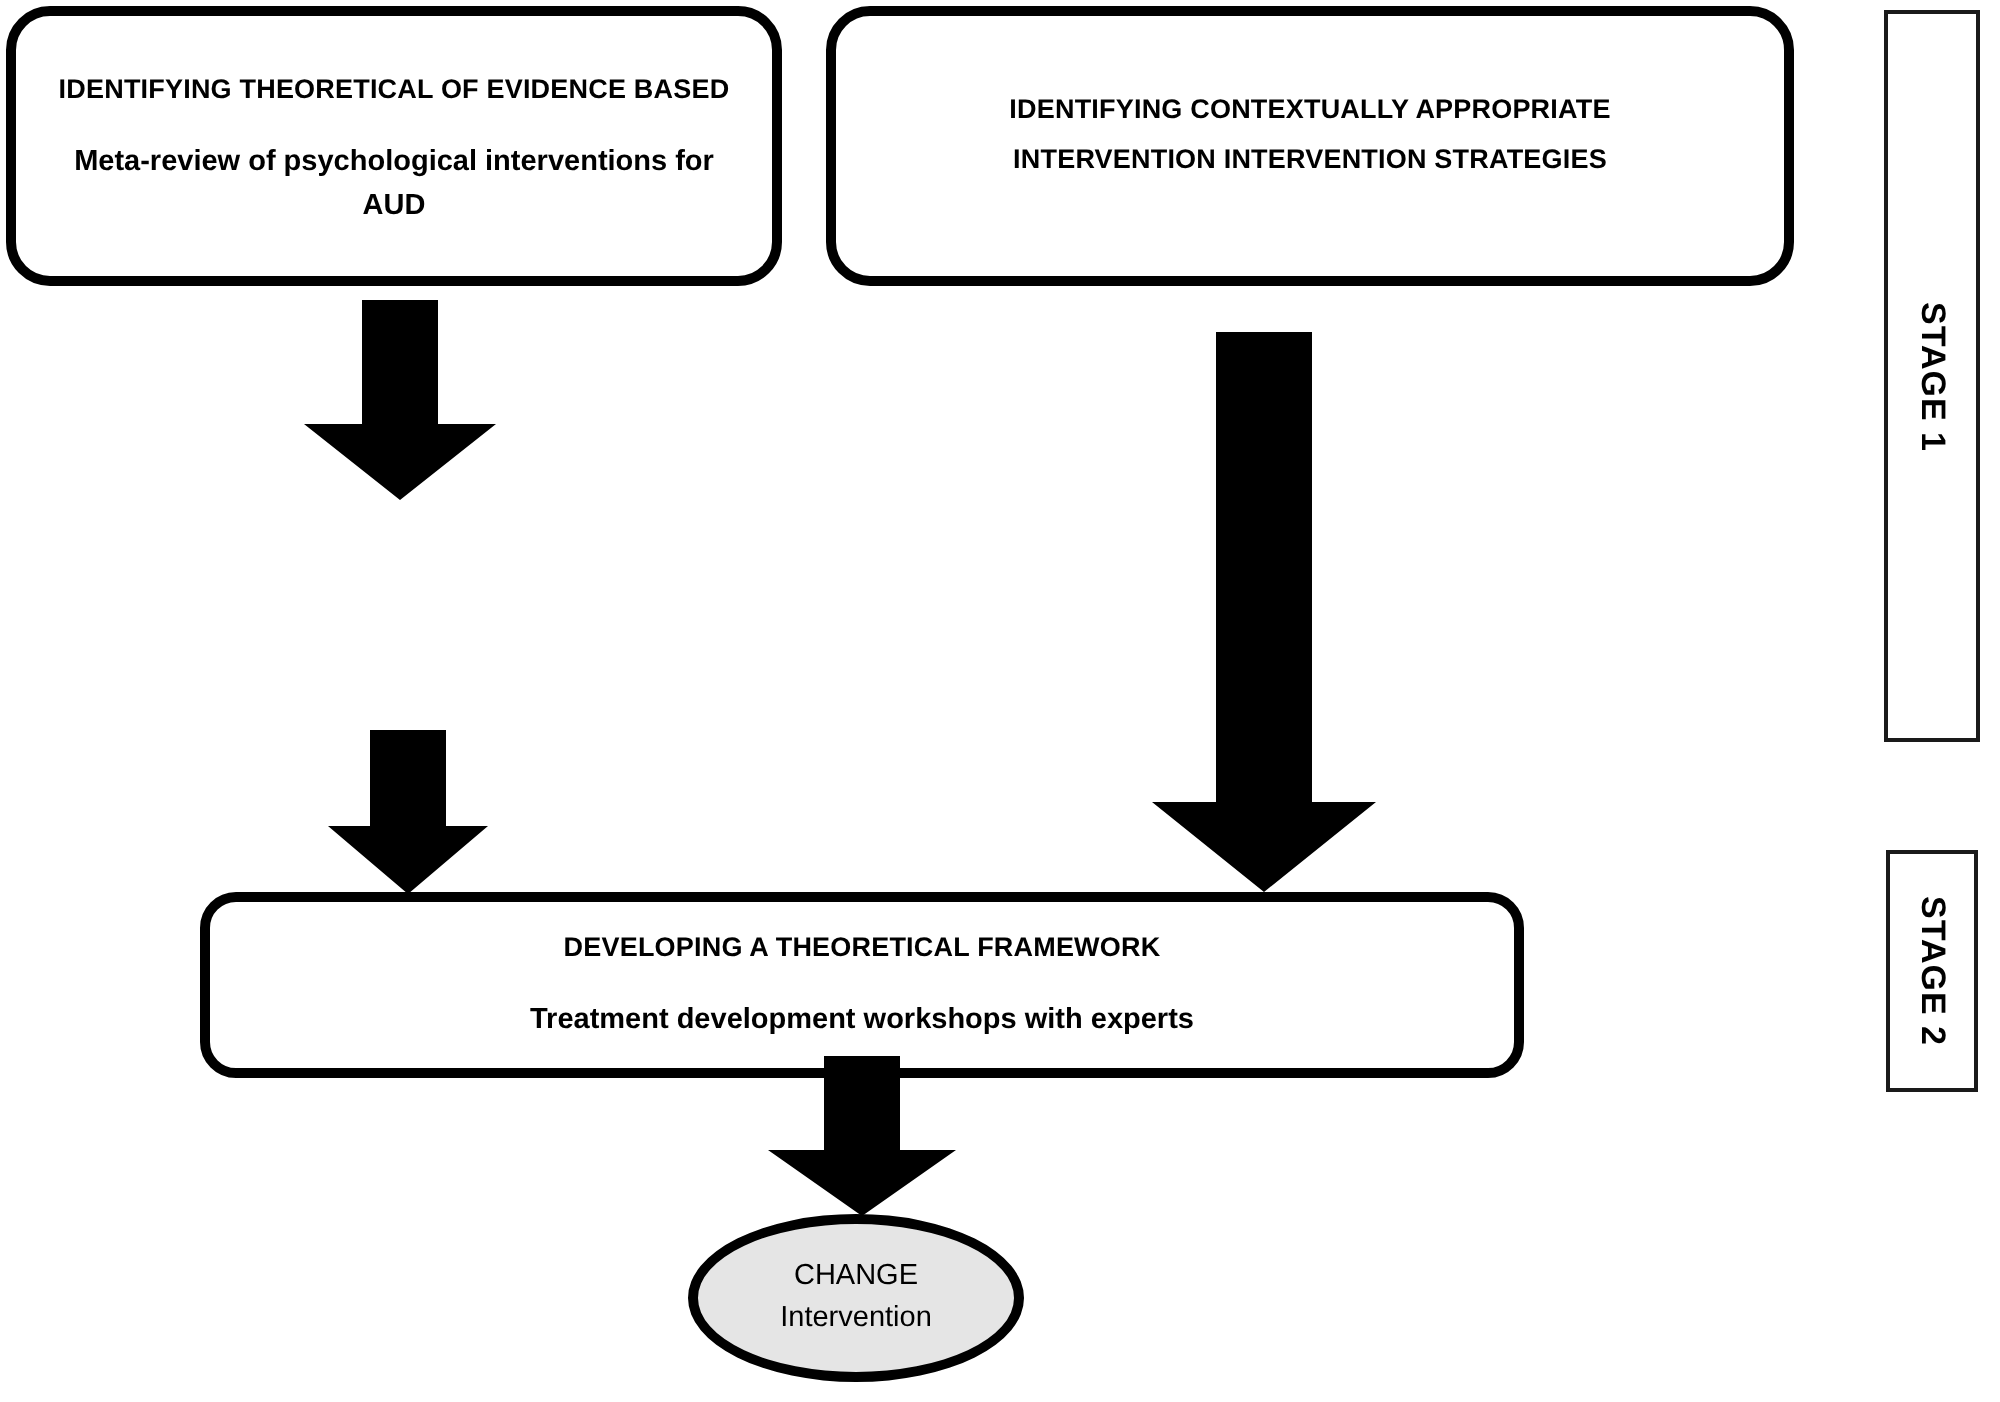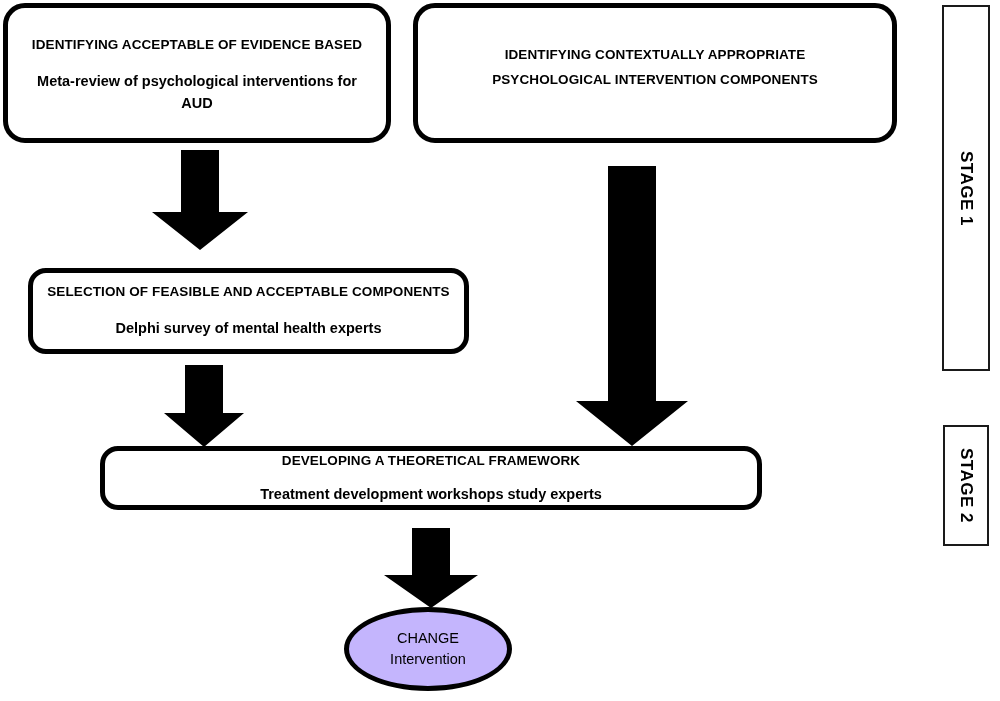--- a/index.html
+++ b/index.html
@@ -41,39 +41,39 @@
   .node .sub {
     font-weight: bold;
     font-size: 14.5px;
     line-height: 1.55;
   }
   .node .gap { height: 14px; }
 
   #node-meta-review   { left: 3px;   top: 3px;   width: 388px; height: 140px; }
   #node-interviews    { left: 413px; top: 3px;   width: 484px; height: 140px; }
   #node-delphi        { left: 28px;  top: 268px; width: 441px; height: 86px;  border-radius: 18px; }
-  #node-framework     { left: 100px; top: 446px; width: 662px; height: 64px;  border-radius: 18px; }
+  #node-framework     { left: 100px; top: 446px; width: 662px; height: 93px;  border-radius: 18px; }
 
   #node-meta-review .title  { margin-top: 4px; }
   #node-interviews .title   { margin-top: 4px; }
 
   
   .arrow { position: absolute; }
 
   
   #node-outcome {
     position: absolute;
     left: 344px;
     top: 607px;
     width: 168px;
     height: 84px;
     box-sizing: border-box;
     border: 5px solid #000000;
     border-radius: 50%;
-    background: #c4b5fd;
+    background: #e5e5e5;
     display: flex;
     flex-direction: column;
     align-items: center;
     justify-content: center;
     text-align: center;
   }
   #node-outcome .line {
     font-size: 14.5px;
     line-height: 1.45;
   }
@@ -98,42 +98,37 @@
   }
   #stage-bar-1 { left: 942px; top: 5px;   width: 48px; height: 366px; }
   #stage-bar-2 { left: 943px; top: 425px; width: 46px; height: 121px; }
 </style>
 </head>
 <body>
 
 <div id="canvas">
 
   <div class="node" id="node-meta-review">
-    <div class="title">IDENTIFYING ACCEPTABLE OF EVIDENCE BASED</div>
+    <div class="title">IDENTIFYING THEORETICAL OF EVIDENCE BASED</div>
     <div class="gap"></div>
     <div class="sub">Meta-review of psychological interventions for</div>
     <div class="sub">AUD</div>
   </div>
 
   <div class="node" id="node-interviews">
     <div class="title">IDENTIFYING CONTEXTUALLY APPROPRIATE</div>
-    <div class="title">PSYCHOLOGICAL INTERVENTION COMPONENTS</div>
+    <div class="title">INTERVENTION INTERVENTION STRATEGIES</div>
     <div class="gap"></div>
   </div>
 
-  <div class="node" id="node-delphi">
-    <div class="title">SELECTION OF FEASIBLE AND ACCEPTABLE COMPONENTS</div>
-    <div class="gap"></div>
-    <div class="sub">Delphi survey of mental health experts</div>
-  </div>
 
   <div class="node" id="node-framework">
     <div class="title">DEVELOPING A THEORETICAL FRAMEWORK</div>
     <div class="gap"></div>
-    <div class="sub">Treatment development workshops study experts</div>
+    <div class="sub">Treatment development workshops with experts</div>
   </div>
 
   <svg class="arrow" style="left:152px; top:150px;" width="96" height="100" viewBox="0 0 96 100">
     <polygon points="29,0 67,0 67,62 96,62 48,100 0,62 29,62" fill="#000000"></polygon>
   </svg>
 
   <svg class="arrow" style="left:576px; top:166px;" width="112" height="280" viewBox="0 0 112 280">
     <polygon points="32,0 80,0 80,235 112,235 56,280 0,235 32,235" fill="#000000"></polygon>
   </svg>
 

